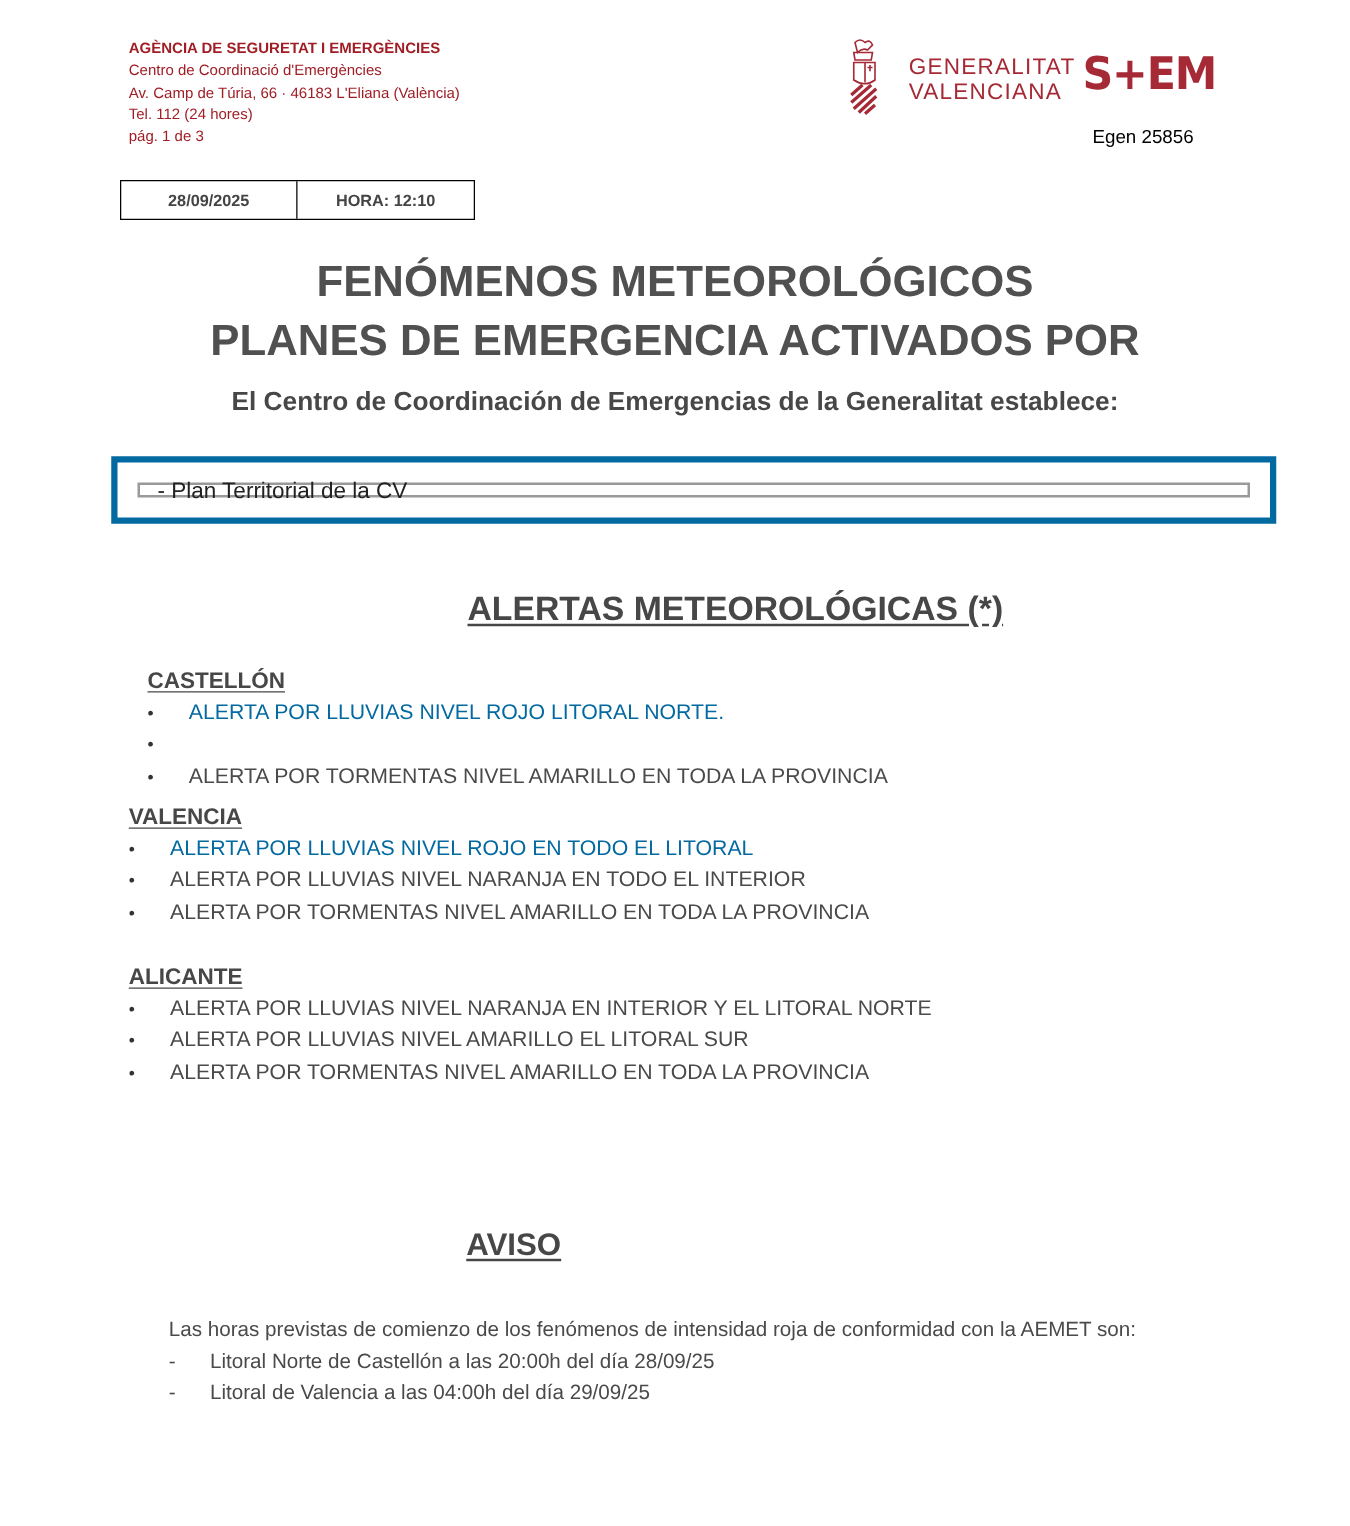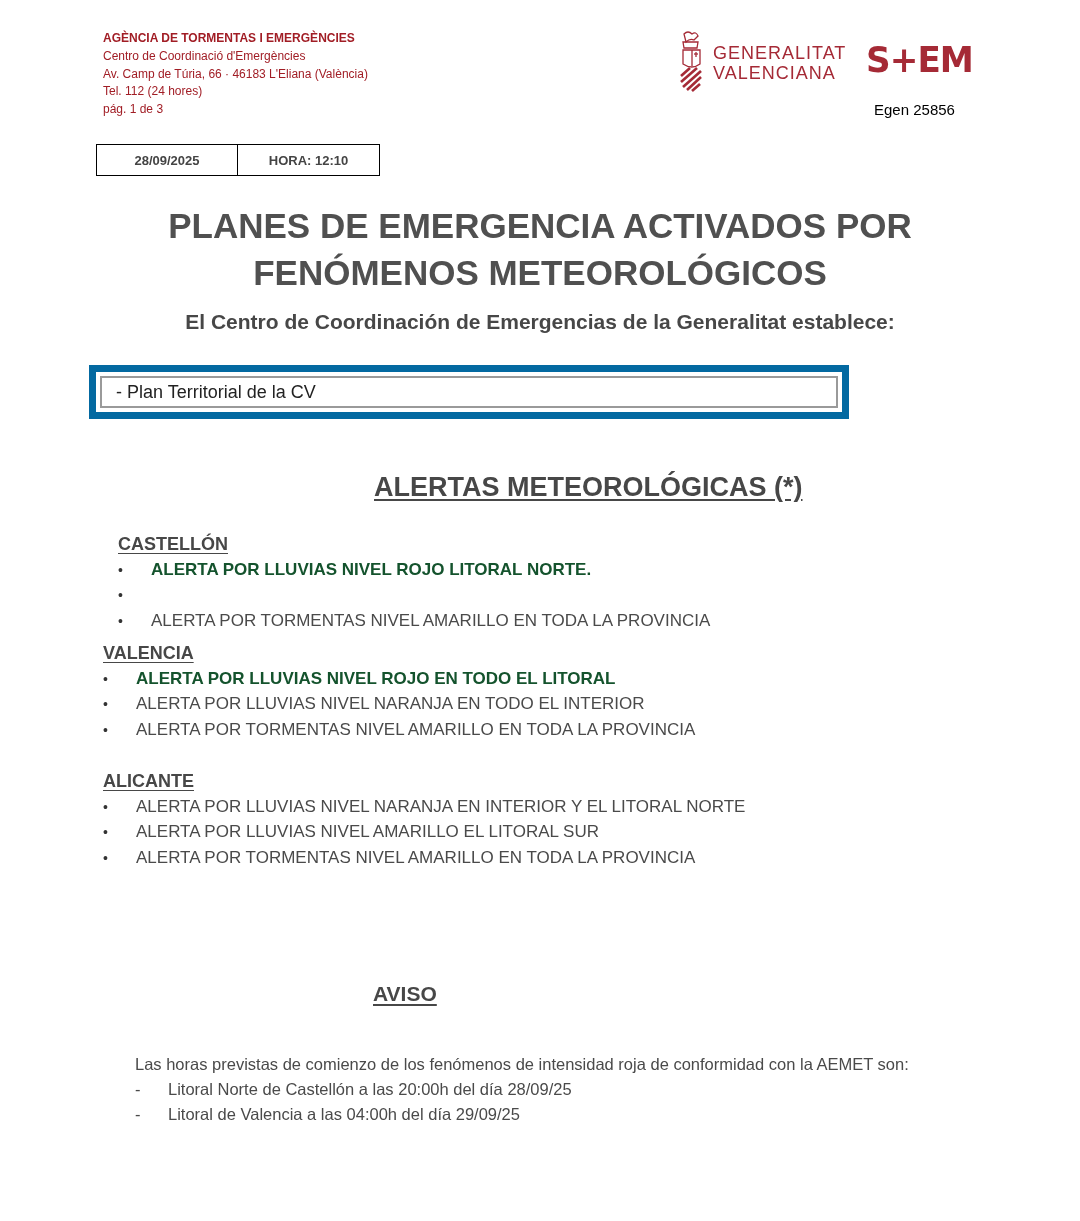--- a/index.html
+++ b/index.html
@@ -4,54 +4,54 @@
   <style>
     * { box-sizing: border-box; margin: 0; padding: 0; }
     html, body { width: 1080px; height: 1221px; background: #ffffff; overflow: hidden; }
     body { position: relative; font-family: "Liberation Sans", sans-serif; color: #4a4a4a; }
 
     .hdr-left { position: absolute; left: 103px; top: 30px; color: #a11d25; font-size: 12px; line-height: 17.8px; }
     .hdr-left .agency { font-weight: bold; font-size: 12px; }
 
     .gva-logo { position: absolute; left: 678px; top: 30px; display: flex; align-items: center; }
     .gva-logo .shield { width: 28px; height: 66px; }
-    .gva-logo .gva-text { margin-left: 7px; color: #a52a36; font-size: 18px; letter-spacing: 1px; line-height: 20px; font-family: "Liberation Sans", sans-serif; }
+    .gva-logo .gva-text { margin-left: 21px; color: #a52a36; font-size: 18px; letter-spacing: 1px; line-height: 20px; font-family: "Liberation Sans", sans-serif; }
 
     .sem-logo { position: absolute; left: 866px; top: 40px; color: #a52a36; font-size: 36px; font-weight: bold; letter-spacing: -1px; line-height: 40px; font-family: "DejaVu Sans", sans-serif; transform: scaleX(0.95); transform-origin: left; }
     .egen { position: absolute; left: 874px; top: 101px; color: #000000; font-size: 15px; }
 
     .dt-table { position: absolute; left: 96px; top: 144px; display: flex; border: 1px solid #000; height: 32px; }
     .dt-cell { display: flex; align-items: center; justify-content: center; font-weight: bold; font-size: 13px; color: #444; }
     .dt-cell.date { width: 141px; border-right: 1px solid #000; }
     .dt-cell.time { width: 141px; }
 
     .title { position: absolute; left: 0; width: 1080px; top: 202px; text-align: center; font-size: 35px; font-weight: bold; color: #505050; line-height: 47px; }
     .subtitle { position: absolute; left: 0; width: 1080px; top: 310px; text-align: center; font-size: 21px; font-weight: bold; color: #474747; }
 
-    .plan-box { position: absolute; left: 89px; top: 365px; width: 760px; height: 54px; border: 7px solid #0369a1; padding: 4px; }
+    .plan-box { position: absolute; left: 89px; top: 365px; width: 932px; height: 54px; border: 5px solid #0369a1; padding: 16px; }
     .plan-inner { width: 100%; height: 100%; border: 2px solid #9a9a9a; display: flex; align-items: center; padding-left: 14px; font-size: 18px; color: #222; }
 
     .alerts-title { position: absolute; left: 374px; top: 472px; font-size: 27px; font-weight: bold; color: #474747; text-decoration: underline; text-underline-offset: 3px; }
 
     .province { position: absolute; left: 103px; }
     .prov-name { font-size: 18px; font-weight: bold; color: #474747; text-decoration: underline; text-underline-offset: 3px; height: 26px; line-height: 26px; }
     .alert-item { display: flex; align-items: center; height: 25.5px; font-size: 17px; color: #4a4a4a; }
     .alert-item .bullet { width: 33px; font-size: 14px; color: #333; }
-    .alert-item.bold .txt { font-weight: bold; color: #14532d; }
+    .alert-item.bold .txt { font-weight: normal; color: #0369a1; }
 
-    .aviso-title { position: absolute; left: 373px; top: 982px; font-size: 21px; font-weight: bold; color: #474747; text-decoration: underline; text-underline-offset: 3px; }
+    .aviso-title { position: absolute; left: 373px; top: 982px; font-size: 25px; font-weight: bold; color: #474747; text-decoration: underline; text-underline-offset: 3px; }
     .aviso-body { position: absolute; left: 135px; top: 1052px; width: 843px; font-size: 16.5px; color: #4a4a4a; line-height: 24px; text-align: justify; }
     .aviso-item { display: flex; height: 25px; align-items: center; }
     .aviso-item .dash { width: 33px; }
   </style>
 </head>
 <body>
 
 <div class="hdr-left">
-  <div class="agency">AGÈNCIA DE TORMENTAS I EMERGÈNCIES</div>
+  <div class="agency">AGÈNCIA DE SEGURETAT I EMERGÈNCIES</div>
   <div>Centro de Coordinació d'Emergències</div>
   <div>Av. Camp de Túria, 66 · 46183 L'Eliana (València)</div>
   <div>Tel. 112 (24 hores)</div>
   <div>pág. 1 de 3</div>
 </div>
 
 <div class="gva-logo">
   <svg class="shield" viewBox="0 0 28 66">
     <g fill="none" stroke="#a52a36" stroke-width="1.3">
       <path d="M6 4 Q10 0 14 4 Q18 1 20 6 L16 10 Q12 8 8 12 Z"></path>
@@ -77,22 +77,22 @@
 
 <div class="sem-logo">S+EM</div>
 <div class="egen">Egen 25856</div>
 
 <div class="dt-table">
   <div class="dt-cell date">28/09/2025</div>
   <div class="dt-cell time">HORA: 12:10</div>
 </div>
 
 <div class="title">
+  <div>FENÓMENOS METEOROLÓGICOS</div>
   <div>PLANES DE EMERGENCIA ACTIVADOS POR</div>
-  <div>FENÓMENOS METEOROLÓGICOS</div>
 </div>
 <div class="subtitle">El Centro de Coordinación de Emergencias de la Generalitat establece:</div>
 
 <div class="plan-box">
   <div class="plan-inner">- Plan Territorial de la CV</div>
 </div>
 
 <div class="alerts-title">ALERTAS METEOROLÓGICAS (*)</div>
 
 <div class="province" style="top:531px;margin-left:15px;">

